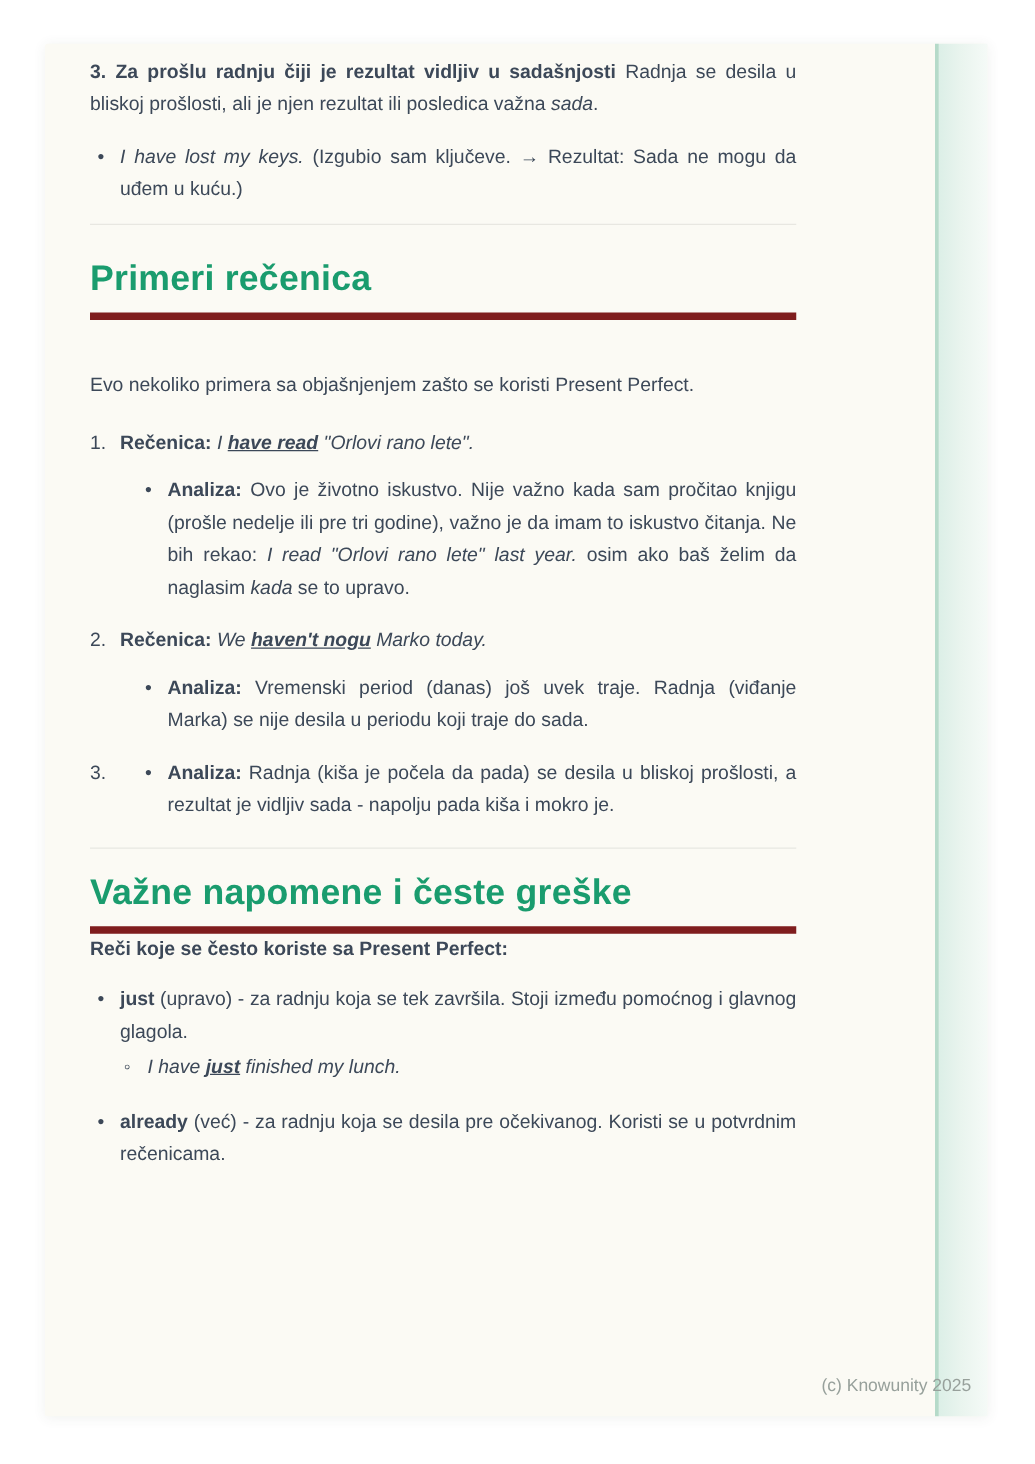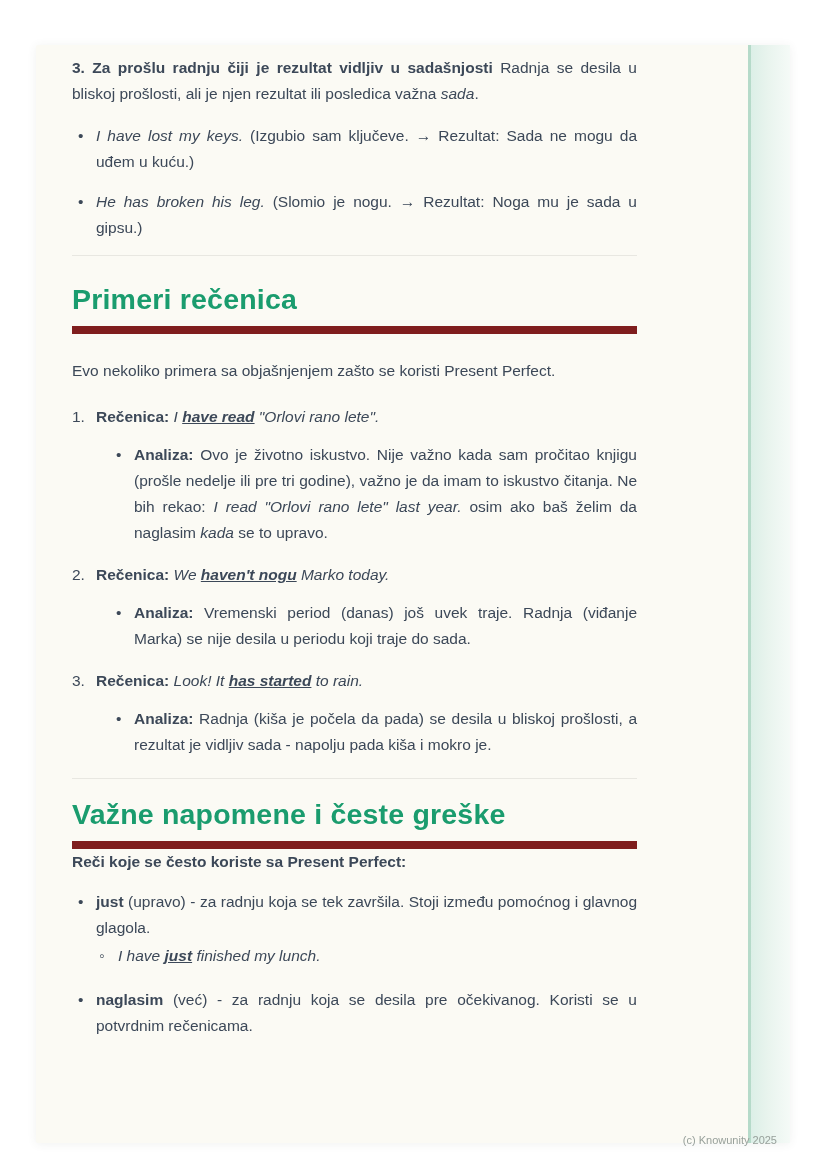--- a/index.html
+++ b/index.html
@@ -3,21 +3,21 @@
 <meta charset="utf-8">
 <style>
   * { margin:0; padding:0; box-sizing:border-box; }
   html, body {
     width:828px; height:1171px;
     background:#ffffff;
     font-family:"Liberation Sans","DejaVu Sans",sans-serif;
     overflow:hidden;
   }
   .page-card {
-    position:absolute; left:36px; top:45px;
+    position:absolute; left:36px; top:35px;
     width:754px; height:1098px;
     background:#fbfaf4;
     border-radius:2px;
     box-shadow:0 1px 10px rgba(70,80,70,.08);
   }
   .edge-strip {
     position:absolute; top:0; right:0; bottom:0;
     width:42px;
     background:linear-gradient(to right,#dcefe7 0%,#e9f4ee 45%,#f5faf7 100%);
     border-left:3px solid #b5dac9;
@@ -29,38 +29,38 @@
     color:#3c4858;
     font-size:15.5px;
     line-height:26px;
     text-align:justify;
   }
   .b  { font-weight:700; }
   .i  { font-style:italic; }
   .bi { font-weight:700; font-style:italic;text-decoration:underline; }
 
   p.lead { margin:0; }
-  p.sec-intro { margin-top:24px; }
+  p.sec-intro { margin-top:40px; }
   p.sub-head  { font-weight:700; }
 
   hr.divider {
     border:none; border-top:1px solid #e8e7e1;
     margin-top:14px; height:0;
   }
   hr.divider2 { border:none; border-top:1px solid #e8e7e1; margin-top:20px; height:0; }
 
   h2.sec-heading {
     margin-top:24px;
     color:#1a9c6e;
     font-size:28.5px;
     line-height:38px;
     font-weight:700;
     letter-spacing:.2px;
     padding-bottom:8px;
-    border-bottom:8px solid #7f1d1d;
+    border-bottom:6px solid #7f1d1d;
     text-align:left;
   }
   h2.sec-heading + p { text-align:justify; }
 
   ul, ol { list-style:none; }
 
   ul.disc-list { margin-top:16px; }
   ul.disc-list > li { position:relative; padding-left:24px; }
   ul.disc-list > li + li { margin-top:14px; }
   ul.disc-list > li::before {
@@ -93,40 +93,39 @@
   ul.circle-list { margin-top:2px; }
   ul.circle-list > li { position:relative; padding-left:22px; }
   ul.circle-list > li::before {
     content:"\25E6";
     position:absolute; left:3px; top:0;
     color:#3c4858;
   }
 
   .watermark {
     position:absolute;
-    top:1134px; right:51px;
-    font-size:11px;
+    top:1102px; right:51px;
+    font-size:14px;
     line-height:12px;
     color:#97a09b;
     z-index:3;
   }
 </style>
 </head>
 <body>
 
 <div class="page-card">
   <div class="edge-strip"></div>
 
   <div class="content">
 
     <p class="lead"><span class="b">3. Za prošlu radnju čiji je rezultat vidljiv u sadašnjosti</span><span> Radnja se desila u bliskoj prošlosti, ali je njen rezultat ili posledica važna </span><span class="i">sada</span><span>.</span></p>
 
     <ul class="disc-list">
       <li><span class="i">I have lost my keys.</span><span> (Izgubio sam ključeve. → Rezultat: Sada ne mogu da uđem u kuću.)</span></li>
-      <li><span class="i">He has broken his leg.</span><span> (Slomio je nogu. → Rezultat: Noga mu je sada u gipsu.)</span></li>
     </ul>
 
     <hr class="divider">
 
     <h2 class="sec-heading">Primeri rečenica</h2>
 
     <p class="sec-intro">Evo nekoliko primera sa objašnjenjem zašto se koristi Present Perfect.</p>
 
     <ol class="num-list">
       <li>
@@ -138,41 +137,40 @@
       </li>
       <li>
         <span class="num-marker">2.</span>
         <span><span class="b">Rečenica: </span><span class="i">We </span><span class="bi">haven't nogu</span><span class="i"> Marko today.</span></span>
         <ul class="analysis-list">
           <li><span class="b">Analiza: </span><span>Vremenski period (danas) još uvek traje. Radnja (viđanje Marka) se nije desila u periodu koji traje do sada.</span></li>
         </ul>
       </li>
       <li>
         <span class="num-marker">3.</span>
-        <span><span class="b">Rečenica: </span><span class="i">Look! It </span><span class="bi">has started</span><span class="i"> to rain.</span></span>
         <ul class="analysis-list">
           <li><span class="b">Analiza: </span><span>Radnja (kiša je počela da pada) se desila u bliskoj prošlosti, a rezultat je vidljiv sada - napolju pada kiša i mokro je.</span></li>
         </ul>
       </li>
     </ol>
 
     <hr class="divider2">
 
     <h2 class="sec-heading" style="margin-top:16px">Važne napomene i česte greške</h2>
 
     <p class="sub-head">Reči koje se često koriste sa Present Perfect:</p>
 
     <ul class="note-list">
       <li>
         <span><span class="b">just</span><span> (upravo) - za radnju koja se tek završila. Stoji između pomoćnog i glavnog glagola.</span></span>
         <ul class="circle-list">
           <li><span class="i">I have </span><span class="bi">just</span><span class="i"> finished my lunch.</span></li>
         </ul>
       </li>
       <li>
-        <span><span class="b">naglasim</span><span> (već) - za radnju koja se desila pre očekivanog. Koristi se u potvrdnim rečenicama.</span></span>
+        <span><span class="b">already</span><span> (već) - za radnju koja se desila pre očekivanog. Koristi se u potvrdnim rečenicama.</span></span>
       </li>
     </ul>
 
   </div>
 </div>
 
 <div class="watermark">(c) Knowunity 2025</div>
 
 </body></html>

